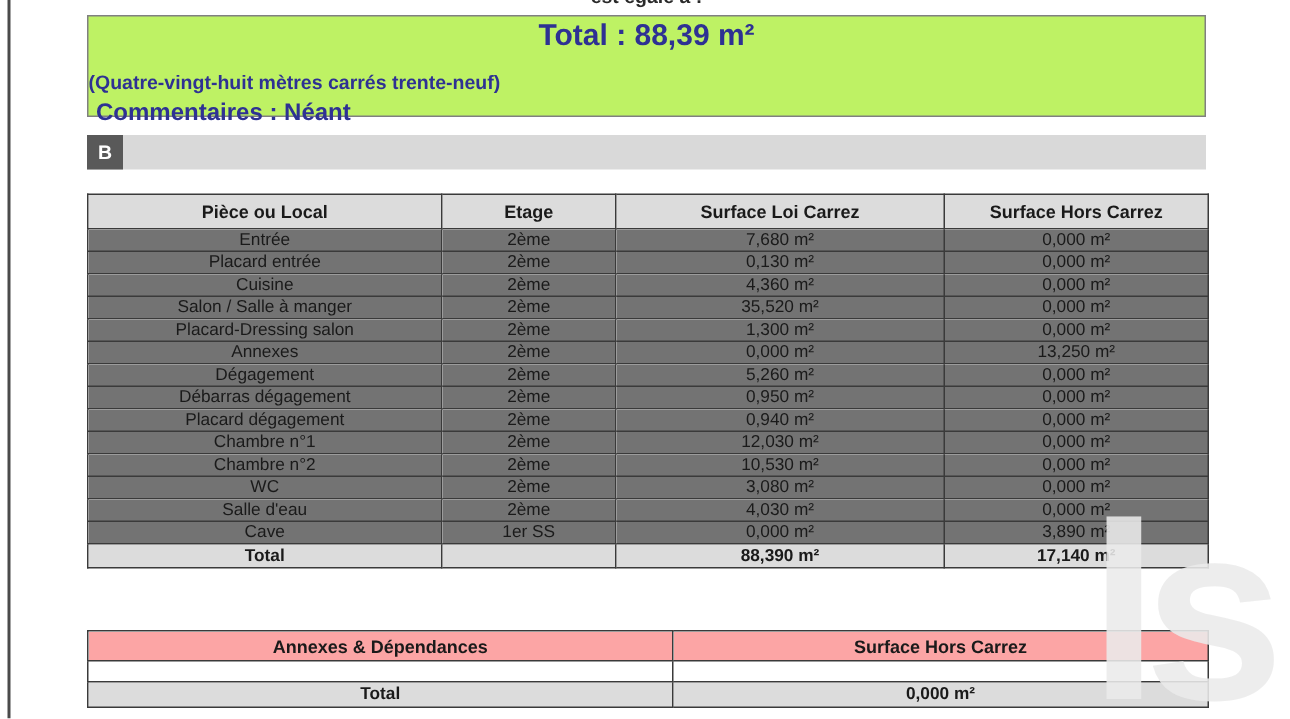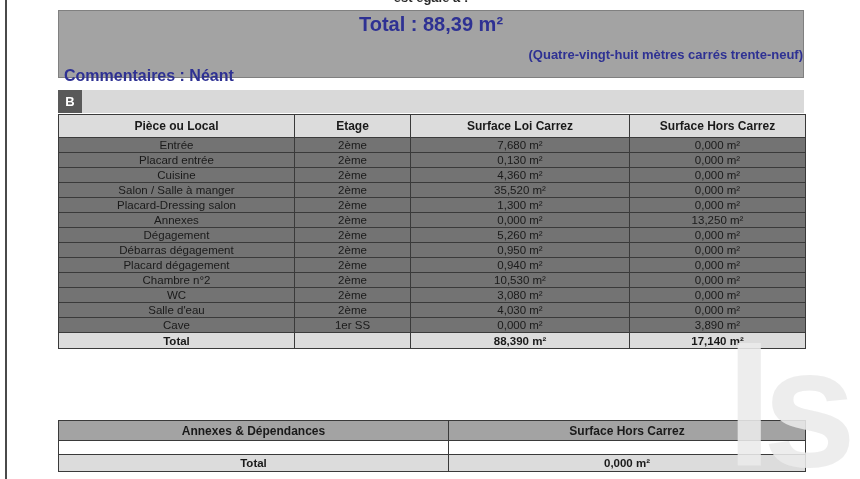--- a/index.html
+++ b/index.html
@@ -7,50 +7,50 @@
               font-family:"Liberation Sans", sans-serif; position:relative; }
 
   .page-edge-line { position:absolute; left:5px; top:0; width:2px; height:479px;
                     background:#4a4a4a; }
 
   .cut-text { position:absolute; left:58px; top:-10px; width:746px; height:15px;
               overflow:hidden; text-align:center; font-size:13px; font-weight:bold;
               color:#2a2a2a; }
 
   .summary-box { position:absolute; left:58px; top:10px; width:746px; height:68px;
-                 background:#a3a3a3; border:1px solid #808080; }
+                 background:#bef264; border:1px solid #808080; }
   .summary-title { position:absolute; top:2px; left:0; width:100%; text-align:center;
                    font-size:20px; font-weight:bold; color:#2e3193; }
-  .summary-sub { position:absolute; top:36px; left:0; width:100%; text-align:right;
+  .summary-sub { position:absolute; top:36px; left:0; width:100%; text-align:left;
                  font-size:13px; font-weight:bold; color:#2e3193; }
   .summary-comments { position:absolute; top:56px; left:5px; font-size:16px;
                       font-weight:bold; color:#2e3193; }
 
   .section-bar { position:absolute; left:58px; top:90px; width:746px; height:23px;
                  background:#d9d9d9; }
   .section-badge { position:absolute; left:0; top:0; width:24px; height:23px;
                    background:#595959; color:#ffffff; font-weight:bold; font-size:13px;
                    text-align:center; line-height:23px; }
   .section-title { position:absolute; left:33px; top:0; line-height:23px;
                    font-size:13px; font-weight:bold; color:#111111; letter-spacing:.2px; }
 
   table { border-collapse:collapse; table-layout:fixed; }
-  .t-main { position:absolute; left:58px; top:114px; width:747px; }
+  .t-main { position:absolute; left:58px; top:129px; width:747px; }
   .t-main th, .t-main td { border:1px solid #3a3a3a; text-align:center;
                            font-size:11.5px; color:#1a1a1a; overflow:hidden;
                            white-space:nowrap; }
   .t-main th { background:#dcdcdc; font-weight:bold; font-size:12px; height:23px; }
   .t-main td { height:15px; padding:0 2px; font-weight:normal; background:#737373; }
   .t-main tfoot td { background:#dcdcdc; font-weight:bold; height:16px; }
 
   .t-annex { position:absolute; left:58px; top:420px; width:747px; }
   .t-annex th, .t-annex td { border:1px solid #3a3a3a; text-align:center;
                              font-size:11.5px; color:#1a1a1a; overflow:hidden;
                              white-space:nowrap; }
-  .t-annex th { background:#a3a3a3; font-weight:bold; font-size:12px; height:20px; }
+  .t-annex th { background:#fca5a5; font-weight:bold; font-size:12px; height:20px; }
   .t-annex td { height:14px; background:#ffffff; }
   .t-annex tfoot td { background:#dcdcdc; font-weight:bold; height:17px; }
 
   .watermark { position:absolute; left:726px; top:324px; z-index:5;
                font-size:168px; line-height:1; font-weight:bold;
                letter-spacing:-10px; color:rgba(234,234,234,0.88);
                pointer-events:none; user-select:none; }
 </style>
 </head>
 <body>
@@ -133,20 +133,26 @@
         <td>0,950 m²</td>
         <td>0,000 m²</td>
       </tr>
       <tr>
         <td>Placard dégagement</td>
         <td>2ème</td>
         <td>0,940 m²</td>
         <td>0,000 m²</td>
       </tr>
       <tr>
+        <td>Chambre n°1</td>
+        <td>2ème</td>
+        <td>12,030 m²</td>
+        <td>0,000 m²</td>
+      </tr>
+      <tr>
         <td>Chambre n°2</td>
         <td>2ème</td>
         <td>10,530 m²</td>
         <td>0,000 m²</td>
       </tr>
       <tr>
         <td>WC</td>
         <td>2ème</td>
         <td>3,080 m²</td>
         <td>0,000 m²</td>

